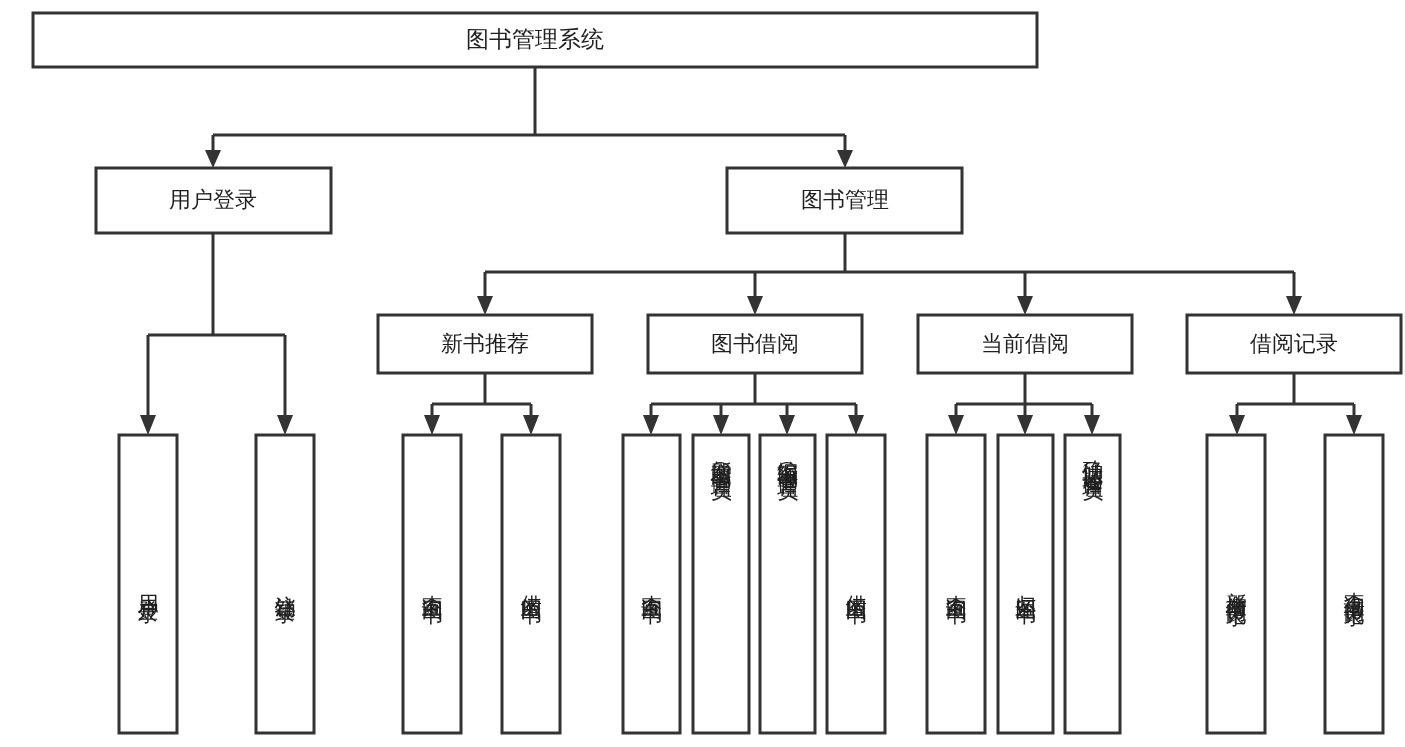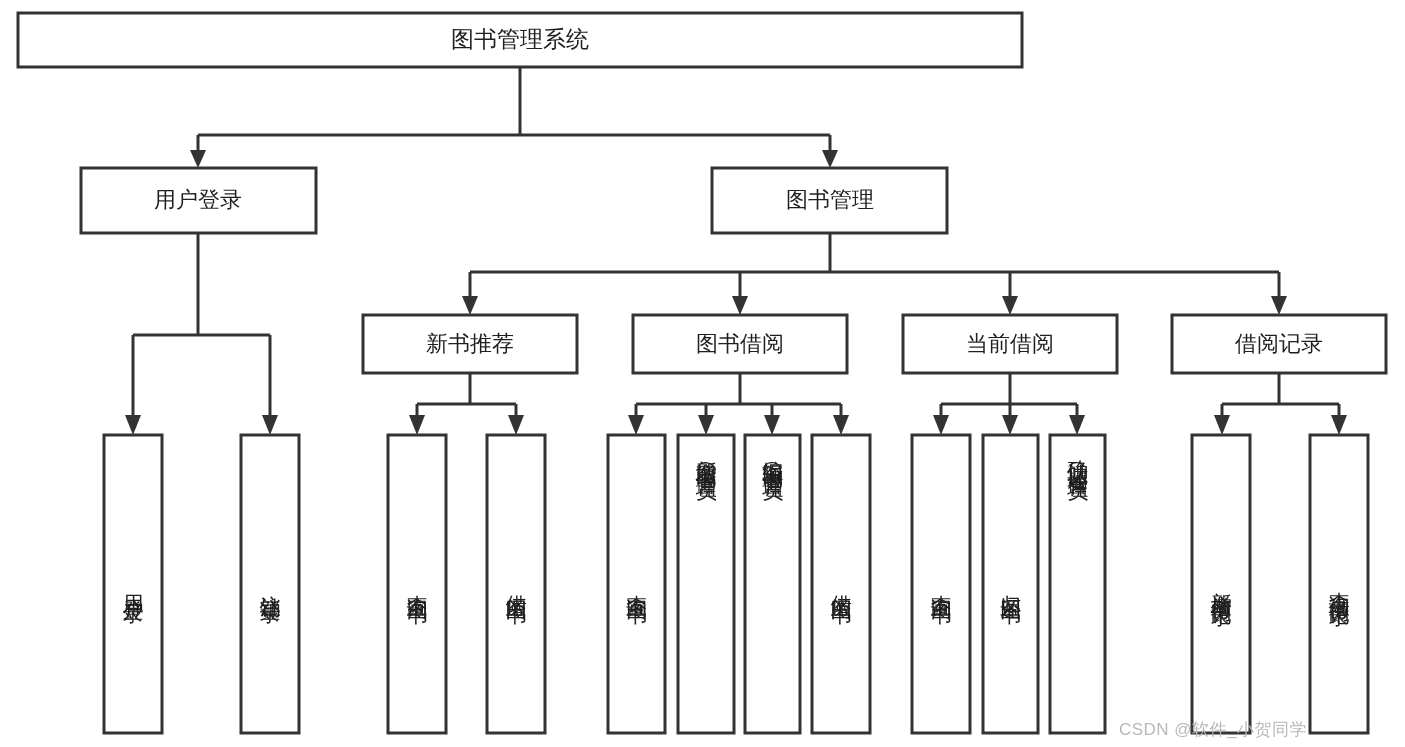--- a/index.html
+++ b/index.html
@@ -9,21 +9,21 @@
   }
   body {
     width: 1405px;
     height: 747px;
     font-family: "Liberation Sans", "DejaVu Sans", sans-serif;
     position: relative;
     overflow: hidden;
   }
   #diagram-root {
     position: absolute;
-    left: 0;
+    left: 15px;
     top: 0;
     width: 1319px;
     height: 747px;
   }
   svg.tree-canvas {
     display: block;
     width: 1405px;
     height: 747px;
   }
   .node-box {
@@ -252,15 +252,14 @@
     <span class="vert-label" style="margin-top:8px;">确认归还（管理员）</span>
   </div>
 
   <div class="vert-label-wrap" style="left:1192px; top:435px; width:58px; height:298px;">
     <span class="vert-label">新增借阅记录</span>
   </div>
   <div class="vert-label-wrap" style="left:1310px; top:435px; width:58px; height:298px;">
     <span class="vert-label">查询借阅记录</span>
   </div>
 
-  <div id="watermark">CSDN @软件_小贺同学</div>
 
 </div>
 
 </body></html>

